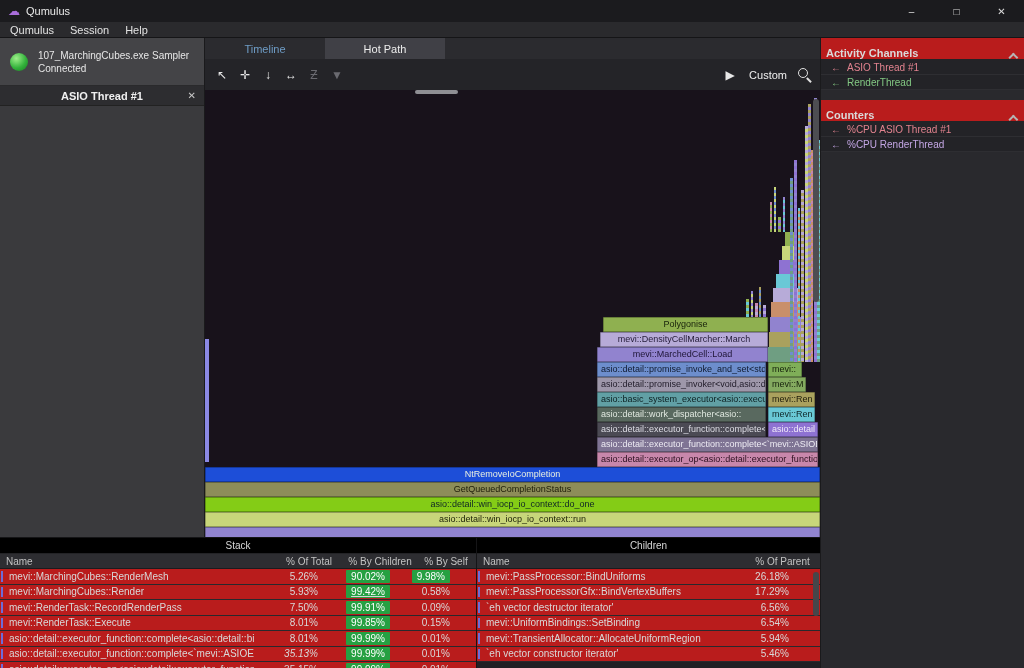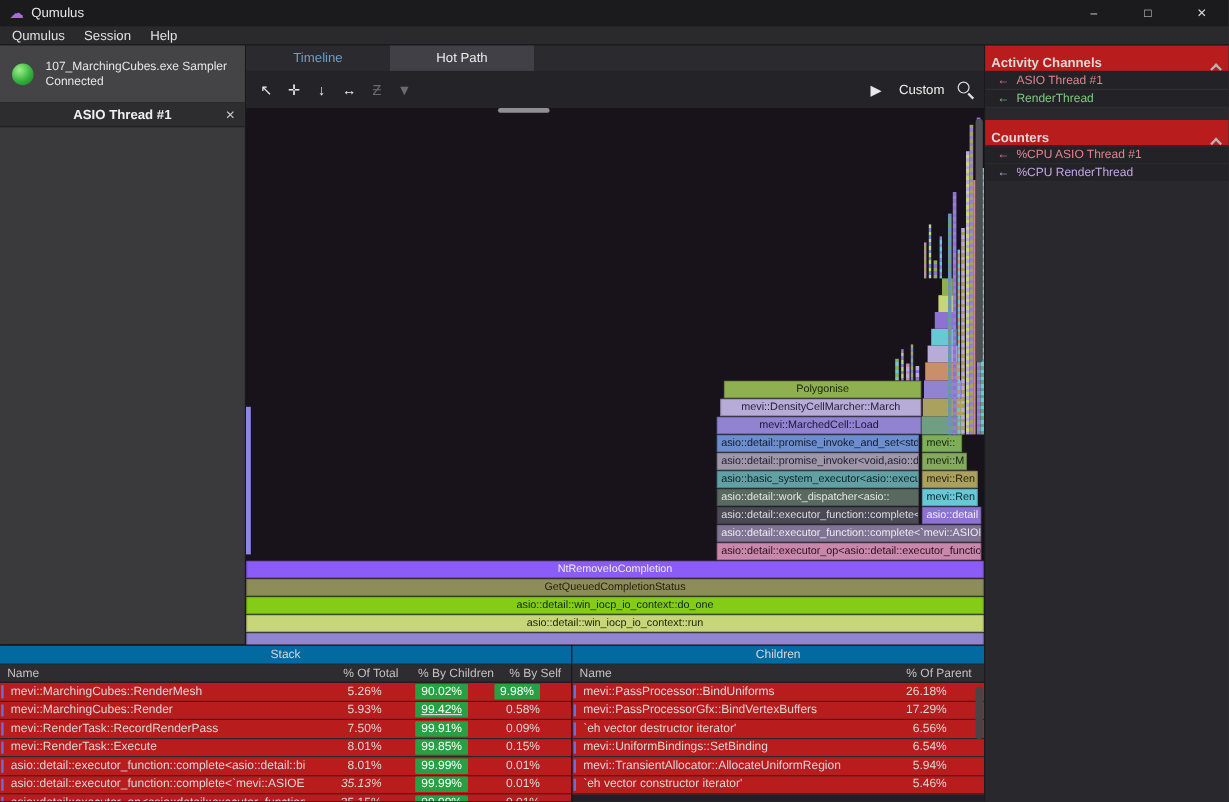--- a/index.html
+++ b/index.html
@@ -67,21 +67,21 @@
   .chev { width:7px; height:7px; border-left:2px solid #b4b4b4; border-top:2px solid #b4b4b4; transform:rotate(45deg) translateY(3px); }
   .channel-row { height:15px; background:#232327; display:flex; align-items:center; gap:6px; padding:0 10px;
                  border-bottom:1px solid #2e2e32; font-size:10px; flex:none; }
   .section-gap { height:10px; flex:none; }
 
   
   .bottom { grid-column:1 / span 2; grid-row:2; display:flex; background:#202024; border-top:1px solid #151517; min-height:0; overflow:hidden; }
   .btable { display:flex; flex-direction:column; min-width:0; position:relative; }
   .stack-t { width:477px; flex:none; border-right:1px solid #151517; }
   .children-t { flex:1; }
-  .btitle { height:16px; background:#0369a1; display:flex; align-items:center; justify-content:center; font-size:10px; color:#d8d8d8;
+  .btitle { height:16px; background:#000000; display:flex; align-items:center; justify-content:center; font-size:10px; color:#d8d8d8;
             border-bottom:1px solid #232326; flex:none; }
   .bcols { height:15px; background:#2d2d31; display:flex; font-size:10px; color:#c2c2c2; border-bottom:1px solid #1b1b1e; flex:none; }
   .bcol { display:flex; align-items:center; padding:0 6px; white-space:nowrap; overflow:hidden; }
   .brows { flex:1; overflow:hidden; }
   .trow { height:15.5px; display:flex; font-size:10px; color:#d8d8d8; border-bottom:1px solid #29292d; background:#b91c1c; }
   .tname { flex:1; display:flex; align-items:center; padding:0 6px 0 9px; white-space:nowrap; overflow:hidden; position:relative; min-width:0; }
   .tick { position:absolute; left:1px; top:2px; bottom:2px; width:2px; background:#6e6cd8; }
   .tnum { display:flex; align-items:center; justify-content:flex-end; padding:0 6px; flex:none; white-space:nowrap; }
   .heat { color:#fff; padding:1px 5px; border-radius:1px; }
   .spacer { flex:none; }
@@ -158,21 +158,21 @@
           <div class="frame" style="left: 392px; top: 287px; width: 169px; height: 15px; background: rgb(158, 151, 170); color: rgb(32, 27, 41); text-align: left;">asio::detail::promise_invoker&lt;void,asio::de</div>
           <div class="frame" style="left: 563px; top: 287px; width: 38px; height: 15px; background: rgb(132, 170, 96); color: rgb(22, 33, 12); text-align: left;">mevi::M</div>
           <div class="frame" style="left: 392px; top: 302px; width: 169px; height: 15px; background: rgb(97, 160, 165); color: rgb(13, 33, 35); text-align: left;">asio::basic_system_executor&lt;asio::executi</div>
           <div class="frame" style="left: 563px; top: 302px; width: 47px; height: 15px; background: rgb(170, 161, 94); color: rgb(35, 32, 13); text-align: left;">mevi::Ren</div>
           <div class="frame" style="left: 392px; top: 317px; width: 169px; height: 15px; background: rgb(89, 105, 95); color: rgb(224, 232, 224); text-align: left;">asio::detail::work_dispatcher&lt;asio::</div>
           <div class="frame" style="left: 563px; top: 317px; width: 47px; height: 15px; background: rgb(105, 200, 214); color: rgb(13, 37, 39); text-align: left;">mevi::Ren</div>
           <div class="frame" style="left: 392px; top: 332px; width: 169px; height: 15px; background: rgb(75, 74, 84); color: rgb(221, 221, 229); text-align: left;">asio::detail::executor_function::complete&lt;a:</div>
           <div class="frame" style="left: 563px; top: 332px; width: 50px; height: 15px; background: rgb(142, 114, 210); color: rgb(240, 234, 249); text-align: left;">asio::detail</div>
           <div class="frame" style="left: 392px; top: 347px; width: 221px; height: 15px; background: rgb(127, 116, 148); color: rgb(237, 235, 243); text-align: left;">asio::detail::executor_function::complete&lt;`mevi::ASIOExe</div>
           <div class="frame" style="left: 392px; top: 362px; width: 221px; height: 15px; background: rgb(200, 135, 171); color: rgb(43, 16, 31); text-align: left;">asio::detail::executor_op&lt;asio::detail::executor_function,</div>
-          <div class="frame" style="left: 0px; top: 377px; width: 615px; height: 15px; background: #8b5cf6; color: rgb(234, 240, 225); text-align: center;">NtRemoveIoCompletion</div>
+          <div class="frame" style="left: 0px; top: 377px; width: 615px; height: 15px; background: #1d4ed8; color: rgb(234, 240, 225); text-align: center;">NtRemoveIoCompletion</div>
           <div class="frame" style="left: 0px; top: 392px; width: 615px; height: 15px; background: rgb(141, 141, 89); color: rgb(33, 32, 11); text-align: center;">GetQueuedCompletionStatus</div>
           <div class="frame" style="left: 0px; top: 407px; width: 615px; height: 15px; background: #84cc16; color: rgb(15, 37, 38); text-align: center;">asio::detail::win_iocp_io_context::do_one</div>
           <div class="frame" style="left: 0px; top: 422px; width: 615px; height: 15px; background: rgb(200, 214, 122); color: rgb(33, 37, 11); text-align: center;">asio::detail::win_iocp_io_context::run</div>
           <div class="frame" style="left: 0px; top: 437px; width: 615px; height: 15px; background: rgb(145, 132, 208); color: rgb(30, 21, 54); text-align: center;"></div>
           <div class="spike" style="left: 541px; top: 209px; width: 3px; height: 18px; background: repeating-linear-gradient(rgb(143, 176, 80) 0px, rgb(143, 176, 80) 3px, rgb(105, 200, 214) 3px, rgb(105, 200, 214) 6px);"></div>
           <div class="spike" style="left: 546px; top: 201px; width: 2px; height: 26px; background: repeating-linear-gradient(rgb(145, 131, 207) 0px, rgb(145, 131, 207) 3px, rgb(200, 214, 122) 3px, rgb(200, 214, 122) 6px);"></div>
           <div class="spike" style="left: 550px; top: 213px; width: 3px; height: 14px; background: repeating-linear-gradient(rgb(200, 135, 171) 0px, rgb(200, 135, 171) 3px, rgb(183, 171, 216) 3px, rgb(183, 171, 216) 6px);"></div>
           <div class="spike" style="left: 554px; top: 197px; width: 2px; height: 30px; background: repeating-linear-gradient(rgb(170, 161, 94) 0px, rgb(170, 161, 94) 3px, rgb(109, 142, 205) 3px, rgb(109, 142, 205) 6px);"></div>
           <div class="spike" style="left: 558px; top: 215px; width: 3px; height: 12px; background: repeating-linear-gradient(rgb(183, 171, 216) 0px, rgb(183, 171, 216) 3px, rgb(142, 114, 210) 3px, rgb(142, 114, 210) 6px);"></div>
           <div class="spike" style="left: 563px; top: 257px; width: 35px; height: 15px; background: rgb(111, 158, 130);"></div>

